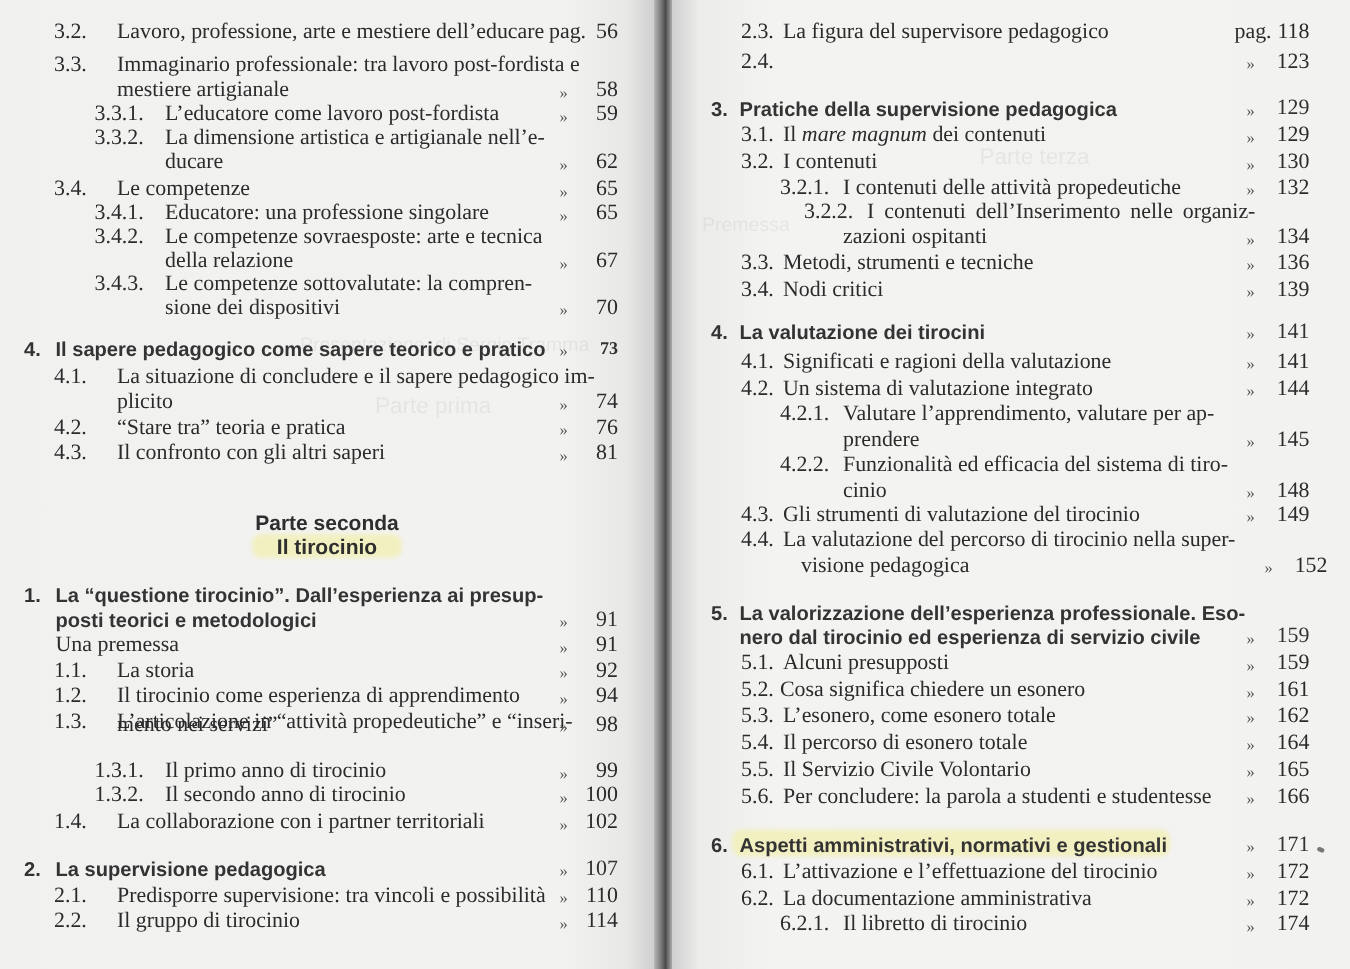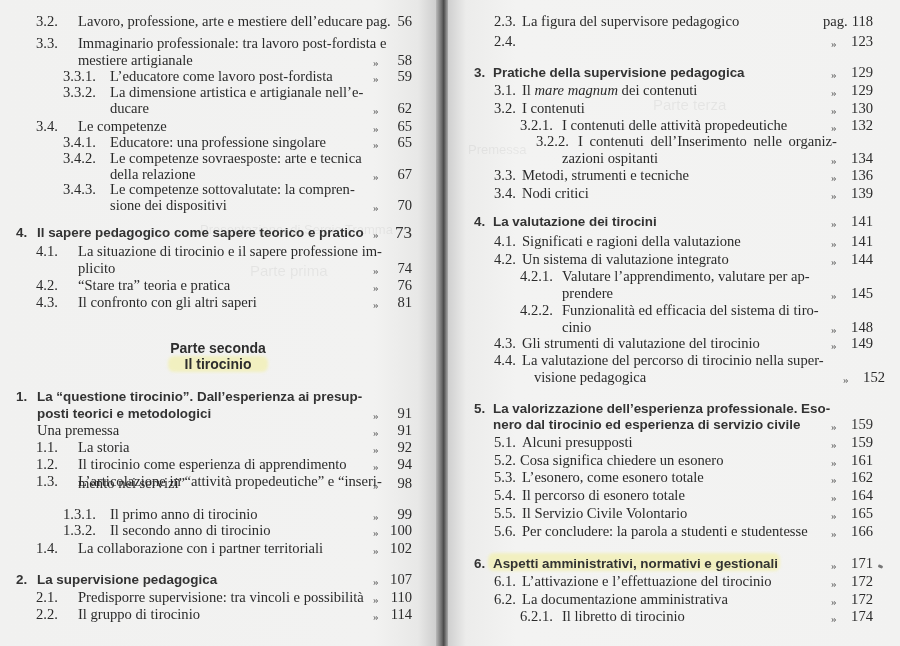--- a/index.html
+++ b/index.html
@@ -93,26 +93,26 @@
   <div class="line" style="top:206px;left:0;width:440px;">
     <span class="txt" style="left:110px">sione dei dispositivi</span>
     <span class="raquo" style="left:373px">»</span>
     <span class="pg" style="left:378px">70</span>
   </div>
 
   <div class="line chap" style="top:233px;left:0;width:440px;">
     <span class="num" style="left:16px">4.</span>
     <span class="txt" style="left:37px">Il sapere pedagogico come sapere teorico e pratico</span>
     <span class="raquo" style="left:373px;font-weight:normal;font-family:'Liberation Serif',serif;">»</span>
-    <span class="pg" style="left:378px;font-weight:normal;font-family:'Liberation Serif',serif;font-size:17px;">73</span>
+    <span class="pg" style="left:378px;font-weight:bold;font-family:'Liberation Serif',serif;font-size:12px;">73</span>
   </div>
 
   <div class="line" style="top:252px;left:0;width:440px;">
     <span class="num" style="left:36px">4.1.</span>
-    <span class="txt" style="left:78px">La situazione di tirocinio e il sapere professione im-</span>
+    <span class="txt" style="left:78px">La situazione di concludere e il sapere pedagogico im-</span>
   </div>
   <div class="line" style="top:269px;left:0;width:440px;">
     <span class="txt" style="left:78px">plicito</span>
     <span class="raquo" style="left:373px">»</span>
     <span class="pg" style="left:378px">74</span>
   </div>
 
   <div class="line" style="top:286px;left:0;width:440px;">
     <span class="num" style="left:36px">4.2.</span>
     <span class="txt" style="left:78px">“Stare tra” teoria e pratica</span>

